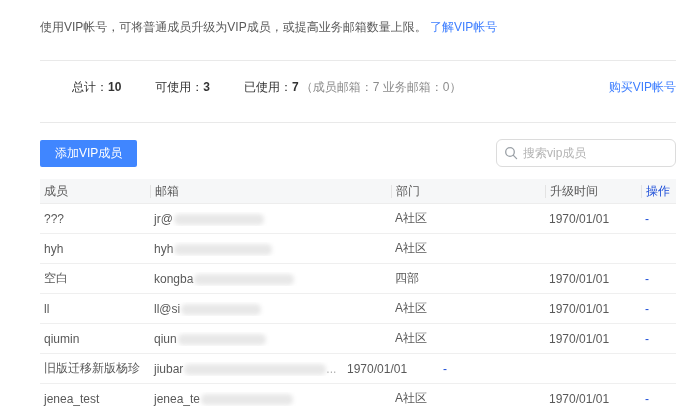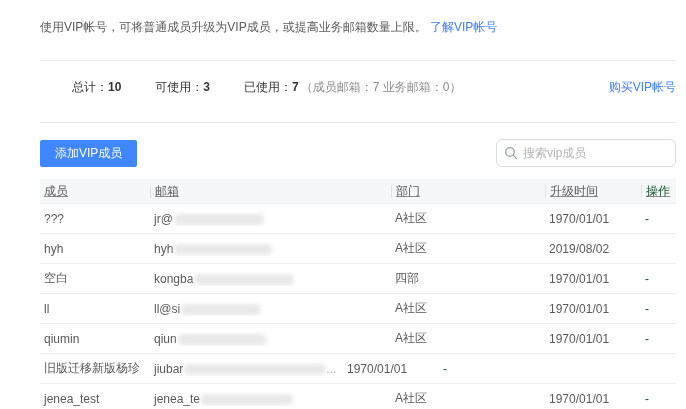--- a/index.html
+++ b/index.html
@@ -25,30 +25,30 @@
   .toolbar .spacer { flex:1; }
   .searchbox { position:relative; width:180px; }
   .searchbox input { width:180px; height:28px; border:1px solid #dcdcdc; border-radius:6px;
                      padding:0 8px 0 26px; font-size:12px; color:#333; outline:none;
                      font-family:inherit; }
   .searchbox input::placeholder { color:#b4b4b4; }
   .search-icon { position:absolute; left:8px; top:7px; width:14px; height:14px; }
 
   .table { margin:12px 10px 0 40px; }
   .thead { display:flex; background:#f6f7f8; height:25px; align-items:center;
-           color:#8c8c8c; border-bottom:1px solid #ededed;text-decoration:underline; }
+           color:#8c8c8c; border-bottom:1px solid #ededed; }
   .th { padding-left:4px; height:13px; line-height:13px; }
   .th + .th { border-left:1px solid #e3e3e3; }
   .trow { display:flex; align-items:center; height:30px; border-bottom:1px solid #efefef; }
   .td { padding-left:4px; white-space:nowrap; overflow:hidden; }
   .c-member { width:110px; color:#595959; }
   .c-email  { width:193px; color:#595959; }
   .c-dept   { width:154px; color:#595959;margin-left:48px; }
   .c-time   { width:96px;  color:#595959; }
-  .c-action { flex:1; color:#14532d; }
+  .c-action { flex:1; color:#1d4ed8; }
   .c-action.action-link { color:#3d7eff; cursor:pointer; }
 
   .redact { display:inline-block; height:11px; background:#e8e8e8; border-radius:5px;
             filter:blur(2px); vertical-align:middle; margin-left:1px; }
   .ellipsis { color:#b0b0b0; }
 </style>
 </head>
 <body>
 
 <div class="intro">
@@ -98,21 +98,20 @@
     <div class="td c-time">1970/01/01</div>
     <div class="td c-action">-</div>
   </div>
 
   <div class="trow">
     <div class="td c-member">hyh</div>
     <div class="td c-email">
       <span>hyh</span><span class="redact" style="width: 98px;"></span><span class="ellipsis"></span>
     </div>
     <div class="td c-dept">A社区</div>
-    <div class="td c-time">2019/08/02</div>
   </div>
 
   <div class="trow">
     <div class="td c-member">空白</div>
     <div class="td c-email">
       <span>kongba</span><span class="redact" style="width: 100px;"></span><span class="ellipsis"></span>
     </div>
     <div class="td c-dept">四部</div>
     <div class="td c-time">1970/01/01</div>
     <div class="td c-action">-</div>

